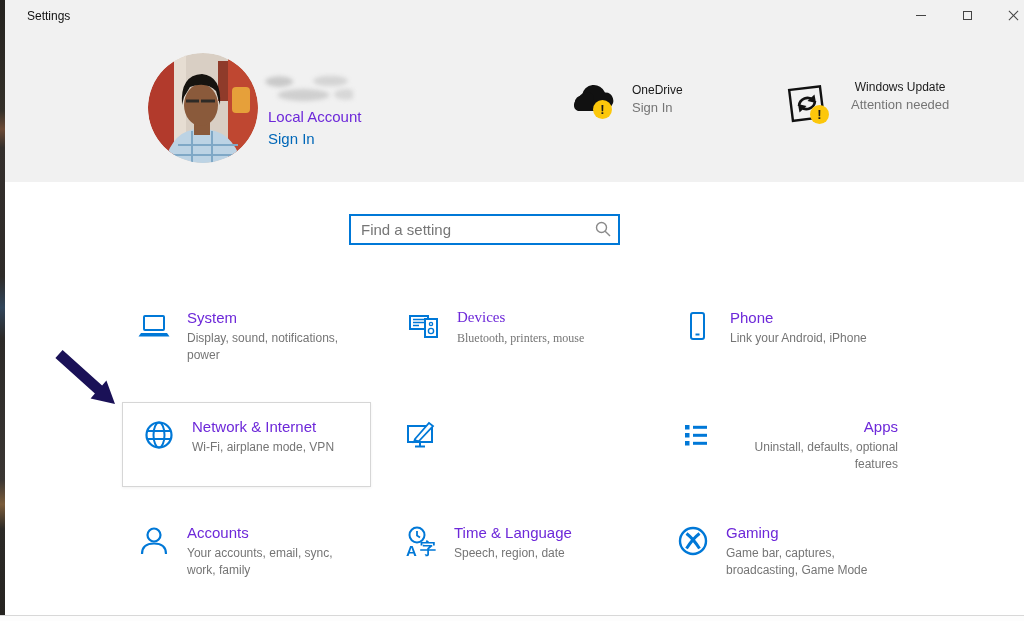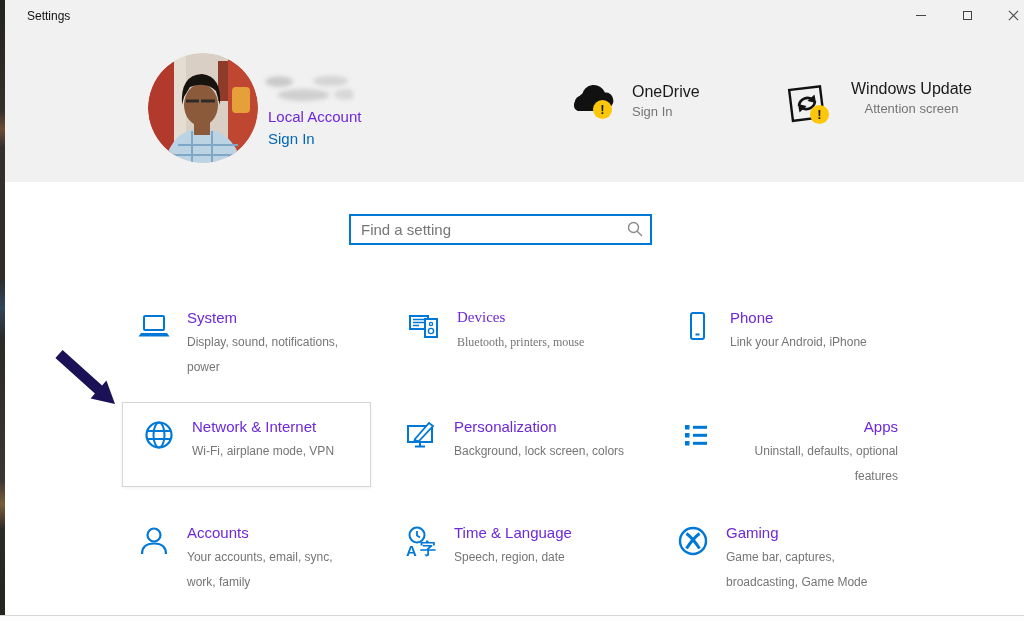--- a/index.html
+++ b/index.html
@@ -41,36 +41,36 @@
   .signin-link { position:absolute; left:263px; top:130px; font-size:15px; color:#0067b8; cursor:pointer; }
 
   
   .hblock { position:absolute; display:flex; align-items:flex-start; cursor:pointer; }
   .hblock-onedrive { left:565px; top:83px; }
   .hblock-wu { left:778px; top:80px; }
   .hicon { position:relative; flex:none; }
   .badge { position:absolute; width:19px; height:19px; border-radius:50%; background:#fcc70b; color:#1a1a1a;
     font-size:13px; font-weight:bold; display:flex; align-items:center; justify-content:center; }
   .htext { margin-left:14px; }
-  .htitle { font-size:16px; color:#1a1a1a; display:block; }
+  .htitle { font-size:12px; color:#1a1a1a; display:block; }
   .hsub { font-size:13px; color:#757575; display:block; margin-top:3px; }
 
   
-  .search-wrap { position:absolute; left:344px; top:214px; width:303px; height:31px; }
+  .search-wrap { position:absolute; left:344px; top:214px; width:271px; height:31px; }
   .search-input { width:100%; height:100%; border:2px solid #0078d7; background:#fff; font-size:15px;
     font-family:"Liberation Sans",sans-serif; color:#333; padding:0 34px 0 10px; outline:none; }
   .search-input::placeholder { color:#767676; }
   .search-icon { position:absolute; right:9px; top:7px; }
 
   
   .tile { position:absolute; display:flex; align-items:flex-start; cursor:pointer; }
   .ticon { flex:none; width:34px; margin-top:2px; }
   .ttext { margin-left:15px; }
   .ttitle { display:block; font-size:15px; color:#6d28d9; line-height:19px; }
-  .tsub { display:block; font-size:12px; color:#757575; line-height:25px; margin-top:3px; }
+  .tsub { display:block; font-size:12px; color:#757575; line-height:17px; margin-top:3px; }
   .w170 { max-width:172px; } .w230 { max-width:230px; }
 
   .highlight-box { position:absolute; left:117px; top:402px; width:249px; height:85px;
     border:1px solid #d6d6d6; background:transparent; box-shadow:0 1px 3px rgba(0,0,0,0.06); }
   .arrow-annot { position:absolute; left:44px; top:344px; }
 </style>
 </head>
 <body>
 
 <div class="screen">
@@ -153,21 +153,21 @@
             </g>
             <path d="M16 26 a8.5 8.5 0 0 1 14.5-5.5" fill="none" stroke="#111" stroke-width="2.6"></path>
             <polygon points="31.5,14.5 33,23 24.5,21" fill="#111"></polygon>
             <path d="M32 21 a8.5 8.5 0 0 1 -14.5 5.5" fill="none" stroke="#111" stroke-width="2.6"></path>
             <polygon points="16.5,32.5 15,24 23.5,26" fill="#111"></polygon>
           </svg>
           <span class="badge" style="left:27px; top:25px;">!</span>
         </span>
         <span class="htext" style="margin-left:18px;text-align:center;">
           <span class="htitle">Windows Update</span>
-          <span class="hsub">Attention screen</span>
+          <span class="hsub">Attention needed</span>
         </span>
       </div>
     </div>
 
     <div class="search-wrap">
       <input class="search-input" type="text" placeholder="Find a setting" style="">
       <svg class="search-icon" width="16" height="16" viewBox="0 0 16 16">
         <circle cx="6.5" cy="6.5" r="5" fill="none" stroke="#8a8a8a" stroke-width="1.4"></circle>
         <line x1="10.2" y1="10.2" x2="15" y2="15" stroke="#8a8a8a" stroke-width="1.4"></line>
       </svg>
@@ -238,24 +238,20 @@
     <div class="tile" style="left:400px; top:417px;">
       <span class="ticon">
         <svg width="32" height="32" viewBox="0 0 32 32">
           <rect x="3" y="7" width="24" height="16" fill="none" stroke="#0078d7" stroke-width="2"></rect>
           <line x1="15" y1="23" x2="15" y2="27" stroke="#0078d7" stroke-width="2"></line>
           <line x1="10" y1="27.5" x2="20" y2="27.5" stroke="#0078d7" stroke-width="2"></line>
           <path d="M10 20 L24 4 L28 7 L14 22 L9 23 Z" fill="#fff" stroke="#0078d7" stroke-width="1.8"></path>
           <path d="M10 20 L14 22 L9 23 Z" fill="#0078d7"></path>
         </svg>
       </span>
-      <span class="ttext">
-        <span class="ttitle">Personalization</span>
-        <span class="tsub w230">Background, lock screen, colors</span>
-      </span>
     </div>
 
     <div class="tile" style="left:672px; top:417px;text-align:right;">
       <span class="ticon">
         <svg width="32" height="32" viewBox="0 0 32 32">
           <rect x="6" y="6" width="4.5" height="4.5" fill="#0078d7"></rect>
           <rect x="14" y="6.8" width="14" height="3" fill="#0078d7"></rect>
           <rect x="6" y="14" width="4.5" height="4.5" fill="#0078d7"></rect>
           <rect x="14" y="14.8" width="14" height="3" fill="#0078d7"></rect>
           <rect x="6" y="22" width="4.5" height="4.5" fill="#0078d7"></rect>

